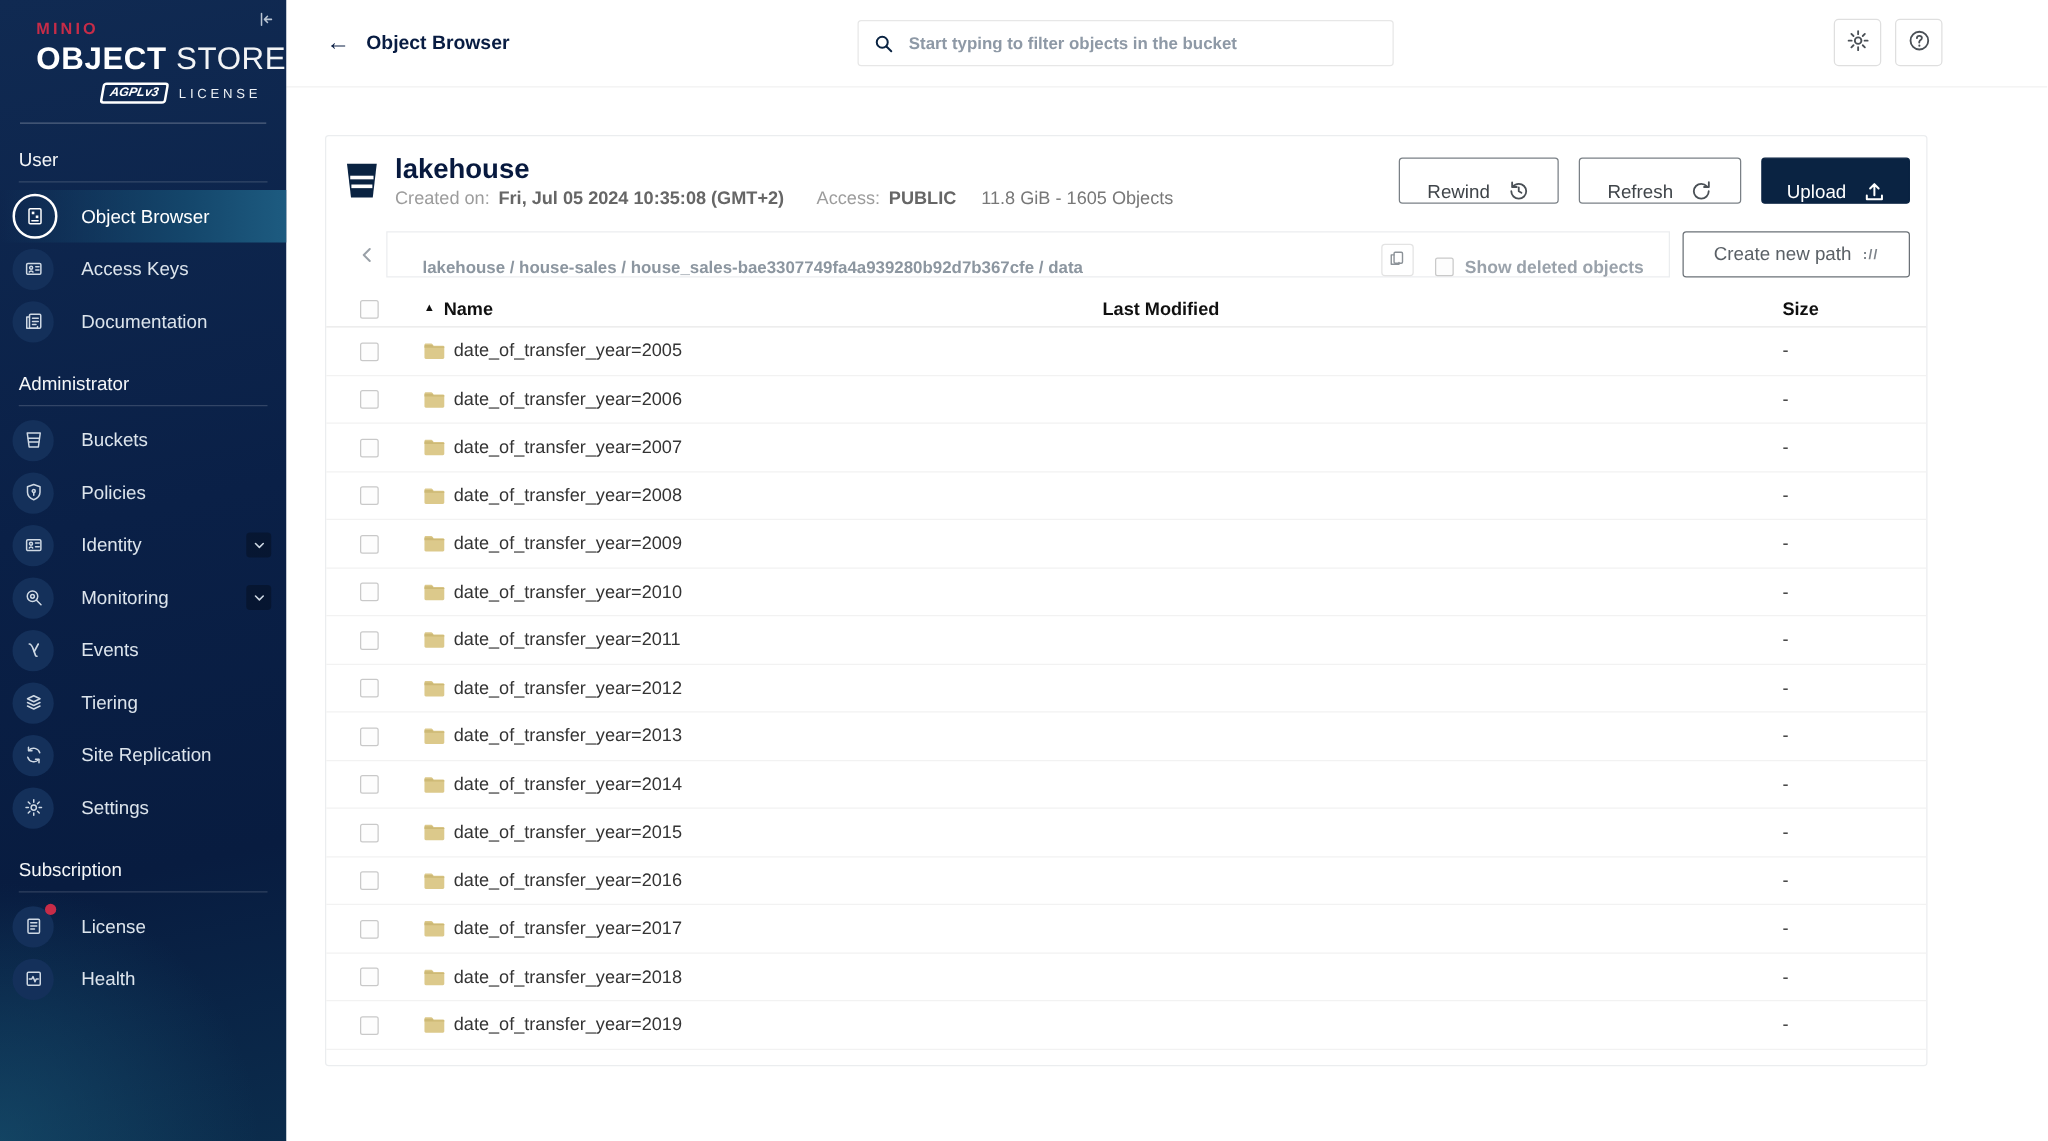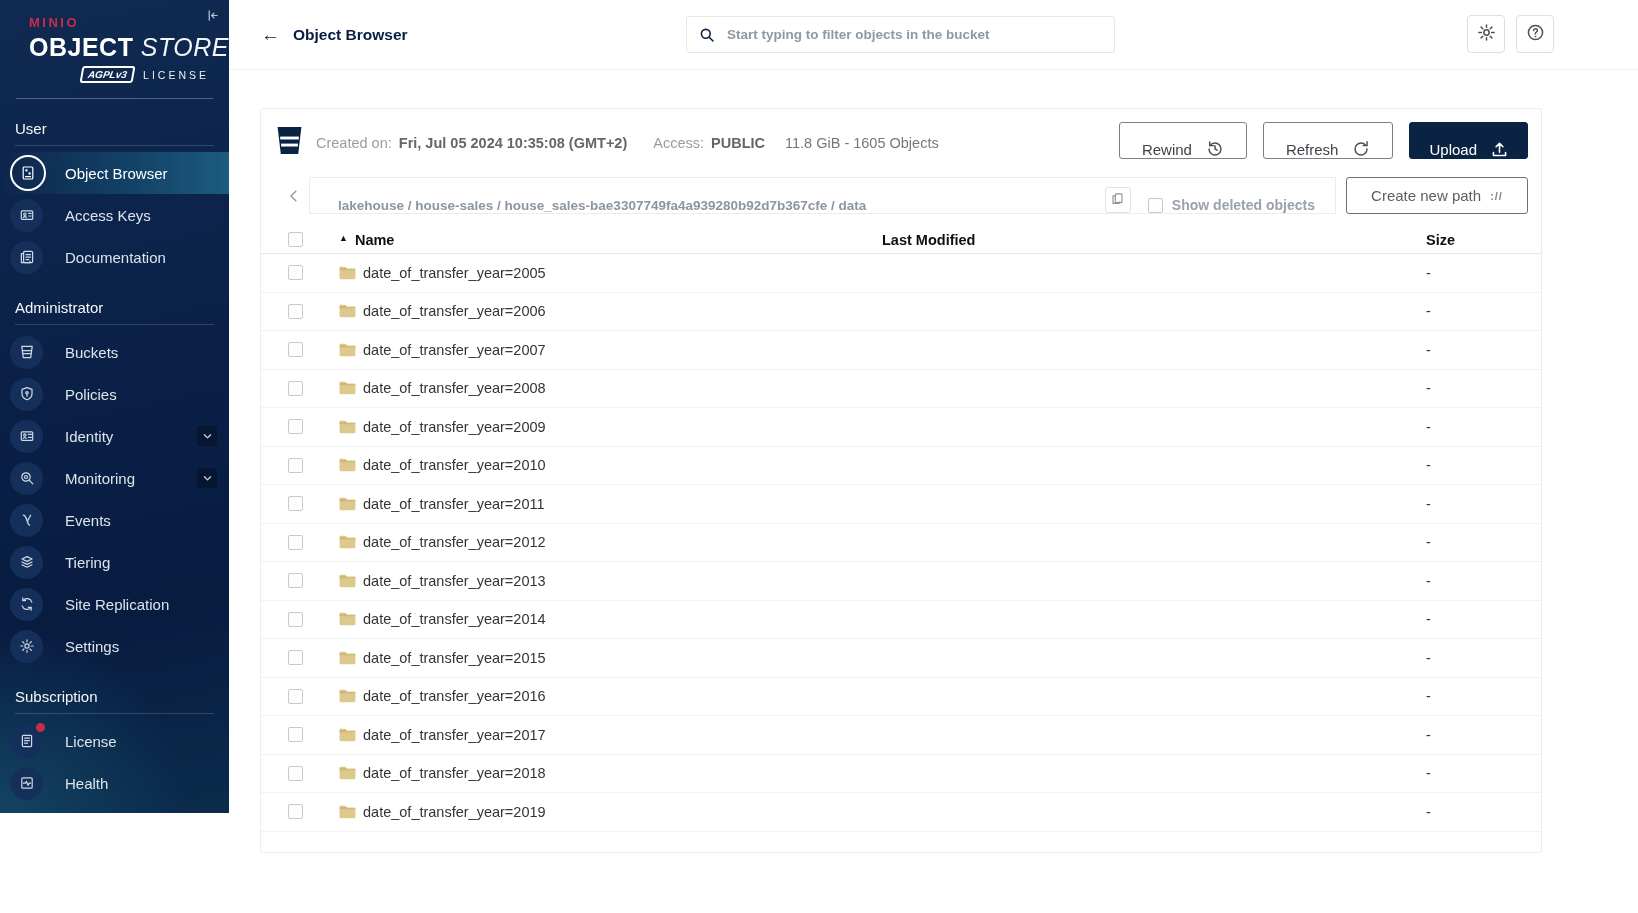--- a/index.html
+++ b/index.html
@@ -4,32 +4,32 @@
 <style>
   * { box-sizing: border-box; }
   html,body { margin:0; padding:0; }
   body {
     width:1638px; height:913px; overflow:hidden;
     font-family:"Liberation Sans", sans-serif;
     background:#ffffff; color:#333;
   }
   
   .sidebar {
-    position:fixed; left:0; top:0; width:229px; height:813px;
+    position:fixed; left:0; top:0; width:229px; height:913px;
     background:
       radial-gradient(circle at 0% 100%, rgba(26,90,120,.55) 0%, rgba(26,90,120,0) 22%),
       linear-gradient(168deg,#102a52 0%, #0a2047 45%, #081c40 75%, #0b2c4c 100%);
     color:#dde5ec; z-index:5;
   }
   .collapse { position:absolute; top:6px; right:7px; background:none; border:none; color:#b9c4d2; cursor:pointer; padding:2px; }
   .logo { padding:15px 18px 0 29px; }
   .brand { color:#C72C48; font-weight:bold; font-size:13px; letter-spacing:2.5px; }
   .product { color:#fff; font-size:25px; letter-spacing:.5px; margin-top:3px; white-space:nowrap; }
   .product .pb { font-weight:bold; }
-  .product .pl { font-weight:300; opacity:.95;font-style:italic; }
+  .product .pl { font-weight:300; opacity:.95; }
   .license-row { display:flex; justify-content:flex-end; align-items:center; gap:9px; margin-top:4px; padding-right:2px; }
   .agpl { border:2px solid #fff; border-radius:3px; font-style:italic; font-weight:bold; font-size:10px; padding:1px 5px; transform:skewX(-10deg); color:#fff; }
   .lic { letter-spacing:3px; font-size:10.5px; color:#eef2f6; }
   .sb-divider { border:none; border-top:1px solid rgba(255,255,255,.28); margin:15px 16px 0; }
   .sb-label { color:#f5f7f9; font-size:15px; padding:21px 16px 3px 15px; }
   .sb-line { border-top:1px solid rgba(255,255,255,.16); margin:5px 15px 6px; }
   .sb-item { display:flex; align-items:center; height:42px; padding:0 12px 0 10px; cursor:pointer; position:relative; }
   .sb-item.active { background:linear-gradient(90deg, rgba(8,28,66,0) 0%, #14466b 65%, #1d5b80 100%); }
   .icircle {
     width:33px; height:33px; border-radius:50%; background:#14305a;
@@ -288,20 +288,21 @@
   <div class="card">
     <div class="bucket-header">
       <span class="bucket-icon">
           <svg viewBox="0 0 26 28" width="27" height="29">
             <path d="M1.5 1h23l-3.1 26H4.6z" fill="#0A2342"></path>
             <rect x="4" y="10.2" width="18" height="2.8" fill="#fff"></rect>
             <rect x="4.9" y="17" width="16.2" height="2.8" fill="#fff"></rect>
           </svg>
         </span>
       <div>
+        <div class="bucket-title">lakehouse</div>
         <div class="bucket-meta">
           <span>Created on:</span>
           <span class="v">Fri, Jul 05 2024 10:35:08 (GMT+2)</span>
           <span class="gap"></span>
           <span>Access:</span>
           <span class="v">PUBLIC</span>
           <span class="usage">11.8 GiB - 1605 Objects</span>
         </div>
       </div>
       <div class="bucket-actions">

